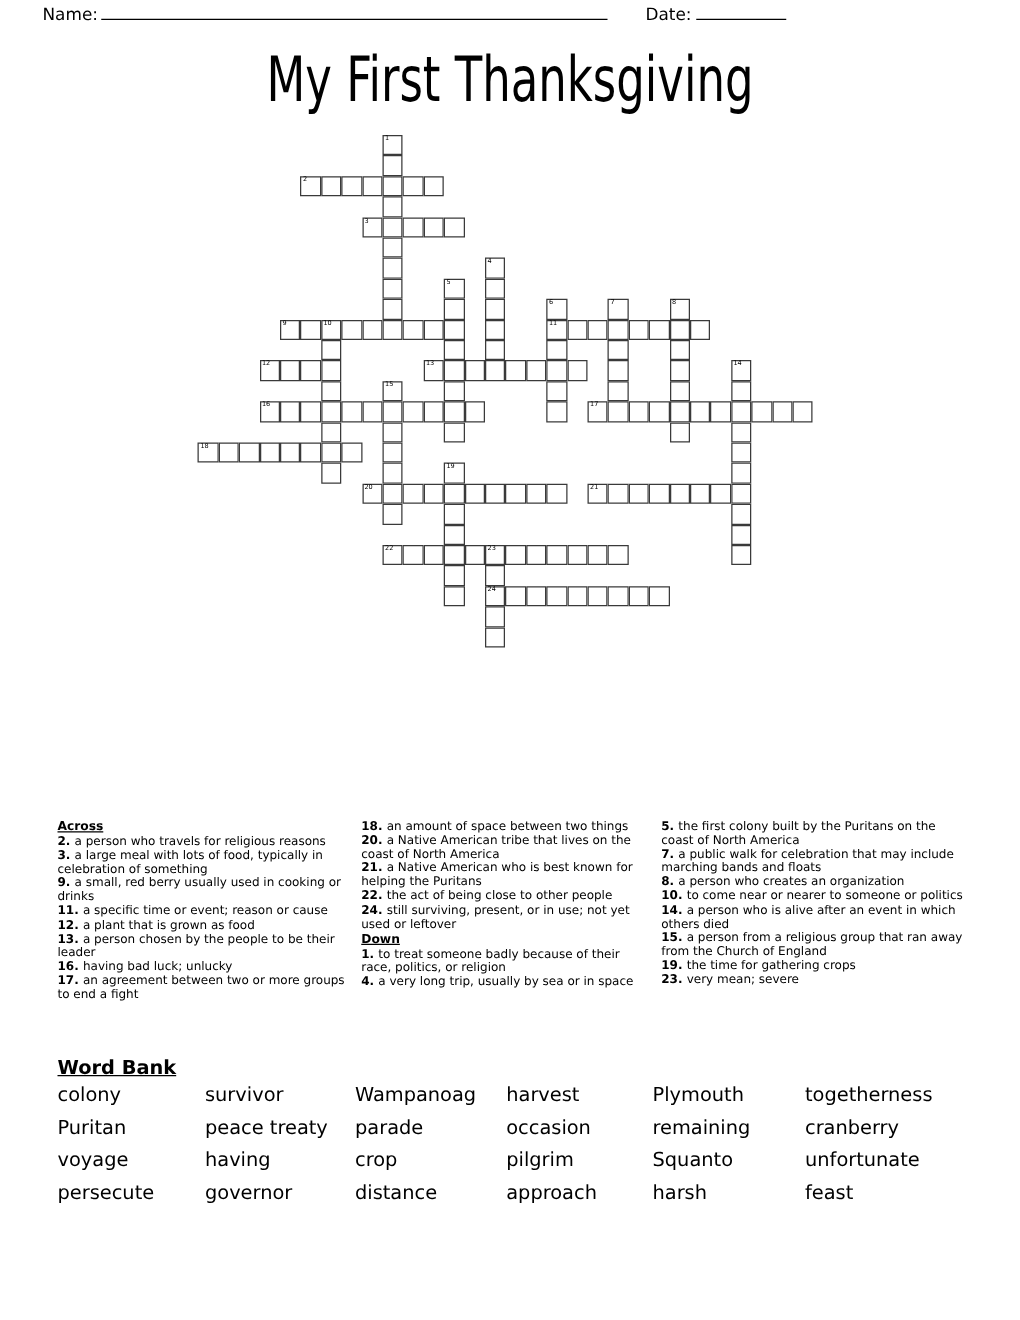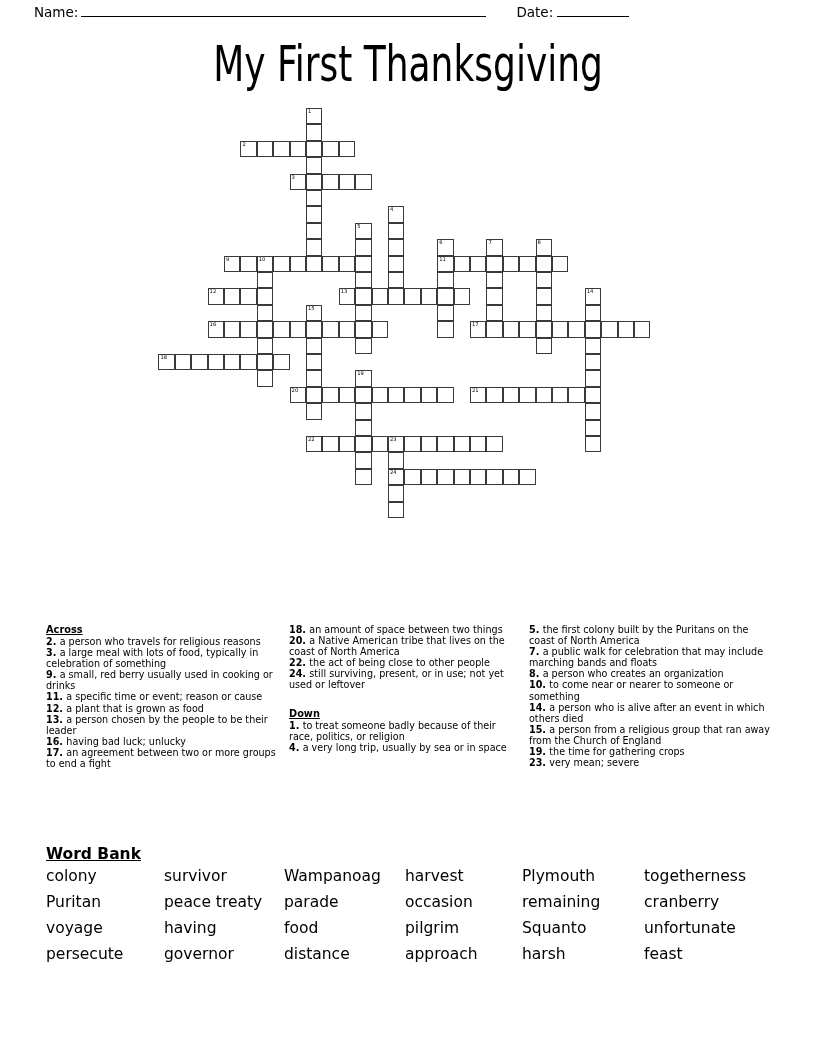--- a/index.html
+++ b/index.html
@@ -85,21 +85,21 @@
     font-size: 5.2px;
     line-height: 6px;
     font-family: "DejaVu Sans", sans-serif;
     color: #000;
     pointer-events: none;
   }
 
   
   .clues {
     position: absolute;
-    top: 624px;
+    top: 656px;
     left: 0;
     width: 816px;
     height: 205px;
   }
   .clue-col {
     position: absolute;
     top: 0;
     font-size: 9.6px;
     line-height: 11.1px;
   }
@@ -108,21 +108,21 @@
   .clue-col.c3 { left: 529px; width: 245px; }
 
   .clue-heading {
     font-weight: bold;
     text-decoration: underline;
     font-size: 9.8px;
     line-height: 12px;
     margin-bottom: 0px;
     display: block;
   }
-  .clue-heading.down-heading { margin-top: 17px; }
+  .clue-heading.down-heading { margin-top: 1px; }
   .clue-item {
     display: block;
     margin: 0;
     padding: 0;
     text-indent: 0;
   }
   .clue-item .cnum { font-weight: bold; }
 
   
   .wordbank {
@@ -388,35 +388,36 @@
         <p class="clue-item"><span class="cnum">12. </span><span>a plant that is grown as food</span></p>
         <p class="clue-item"><span class="cnum">13. </span><span>a person chosen by the people to be their leader</span></p>
         <p class="clue-item"><span class="cnum">16. </span><span>having bad luck; unlucky</span></p>
         <p class="clue-item"><span class="cnum">17. </span><span>an agreement between two or more groups to end a fight</span></p>
       </div>
   </div>
   <div class="clue-col c2">
     <div id="clue-col-2a">
         <p class="clue-item"><span class="cnum">18. </span><span>an amount of space between two things</span></p>
         <p class="clue-item"><span class="cnum">20. </span><span>a Native American tribe that lives on the coast of North America</span></p>
+        <p class="clue-item"><span class="cnum">21. </span><span>a Native American who is best known for helping the Puritans</span></p>
         <p class="clue-item"><span class="cnum">22. </span><span>the act of being close to other people</span></p>
         <p class="clue-item"><span class="cnum">24. </span><span>still surviving, present, or in use; not yet used or leftover</span></p>
       </div>
     <span class="clue-heading down-heading">Down</span>
     <div id="clue-col-2b">
         <p class="clue-item"><span class="cnum">1. </span><span>to treat someone badly because of their race, politics, or religion</span></p>
         <p class="clue-item"><span class="cnum">4. </span><span>a very long trip, usually by sea or in space</span></p>
       </div>
   </div>
   <div class="clue-col c3">
     <div id="clue-col-3">
         <p class="clue-item"><span class="cnum">5. </span><span>the first colony built by the Puritans on the coast of North America</span></p>
         <p class="clue-item"><span class="cnum">7. </span><span>a public walk for celebration that may include marching bands and floats</span></p>
         <p class="clue-item"><span class="cnum">8. </span><span>a person who creates an organization</span></p>
-        <p class="clue-item"><span class="cnum">10. </span><span>to come near or nearer to someone or something</span></p>
+        <p class="clue-item"><span class="cnum">10. </span><span>to come near or nearer to someone or politics</span></p>
         <p class="clue-item"><span class="cnum">14. </span><span>a person who is alive after an event in which others died</span></p>
         <p class="clue-item"><span class="cnum">15. </span><span>a person from a religious group that ran away from the Church of England</span></p>
         <p class="clue-item"><span class="cnum">19. </span><span>the time for gathering crops</span></p>
         <p class="clue-item"><span class="cnum">23. </span><span>very mean; severe</span></p>
       </div>
   </div>
 </div>
 
 <div class="wordbank">
   <span class="wb-heading">Word Bank</span>
@@ -428,21 +429,21 @@
       <span class="wb-word">Plymouth</span>
       <span class="wb-word">togetherness</span>
       <span class="wb-word">Puritan</span>
       <span class="wb-word">peace treaty</span>
       <span class="wb-word">parade</span>
       <span class="wb-word">occasion</span>
       <span class="wb-word">remaining</span>
       <span class="wb-word">cranberry</span>
       <span class="wb-word">voyage</span>
       <span class="wb-word">having</span>
-      <span class="wb-word">food</span>
+      <span class="wb-word">crop</span>
       <span class="wb-word">pilgrim</span>
       <span class="wb-word">Squanto</span>
       <span class="wb-word">unfortunate</span>
       <span class="wb-word">persecute</span>
       <span class="wb-word">governor</span>
       <span class="wb-word">distance</span>
       <span class="wb-word">approach</span>
       <span class="wb-word">harsh</span>
       <span class="wb-word">feast</span>
     </div>

